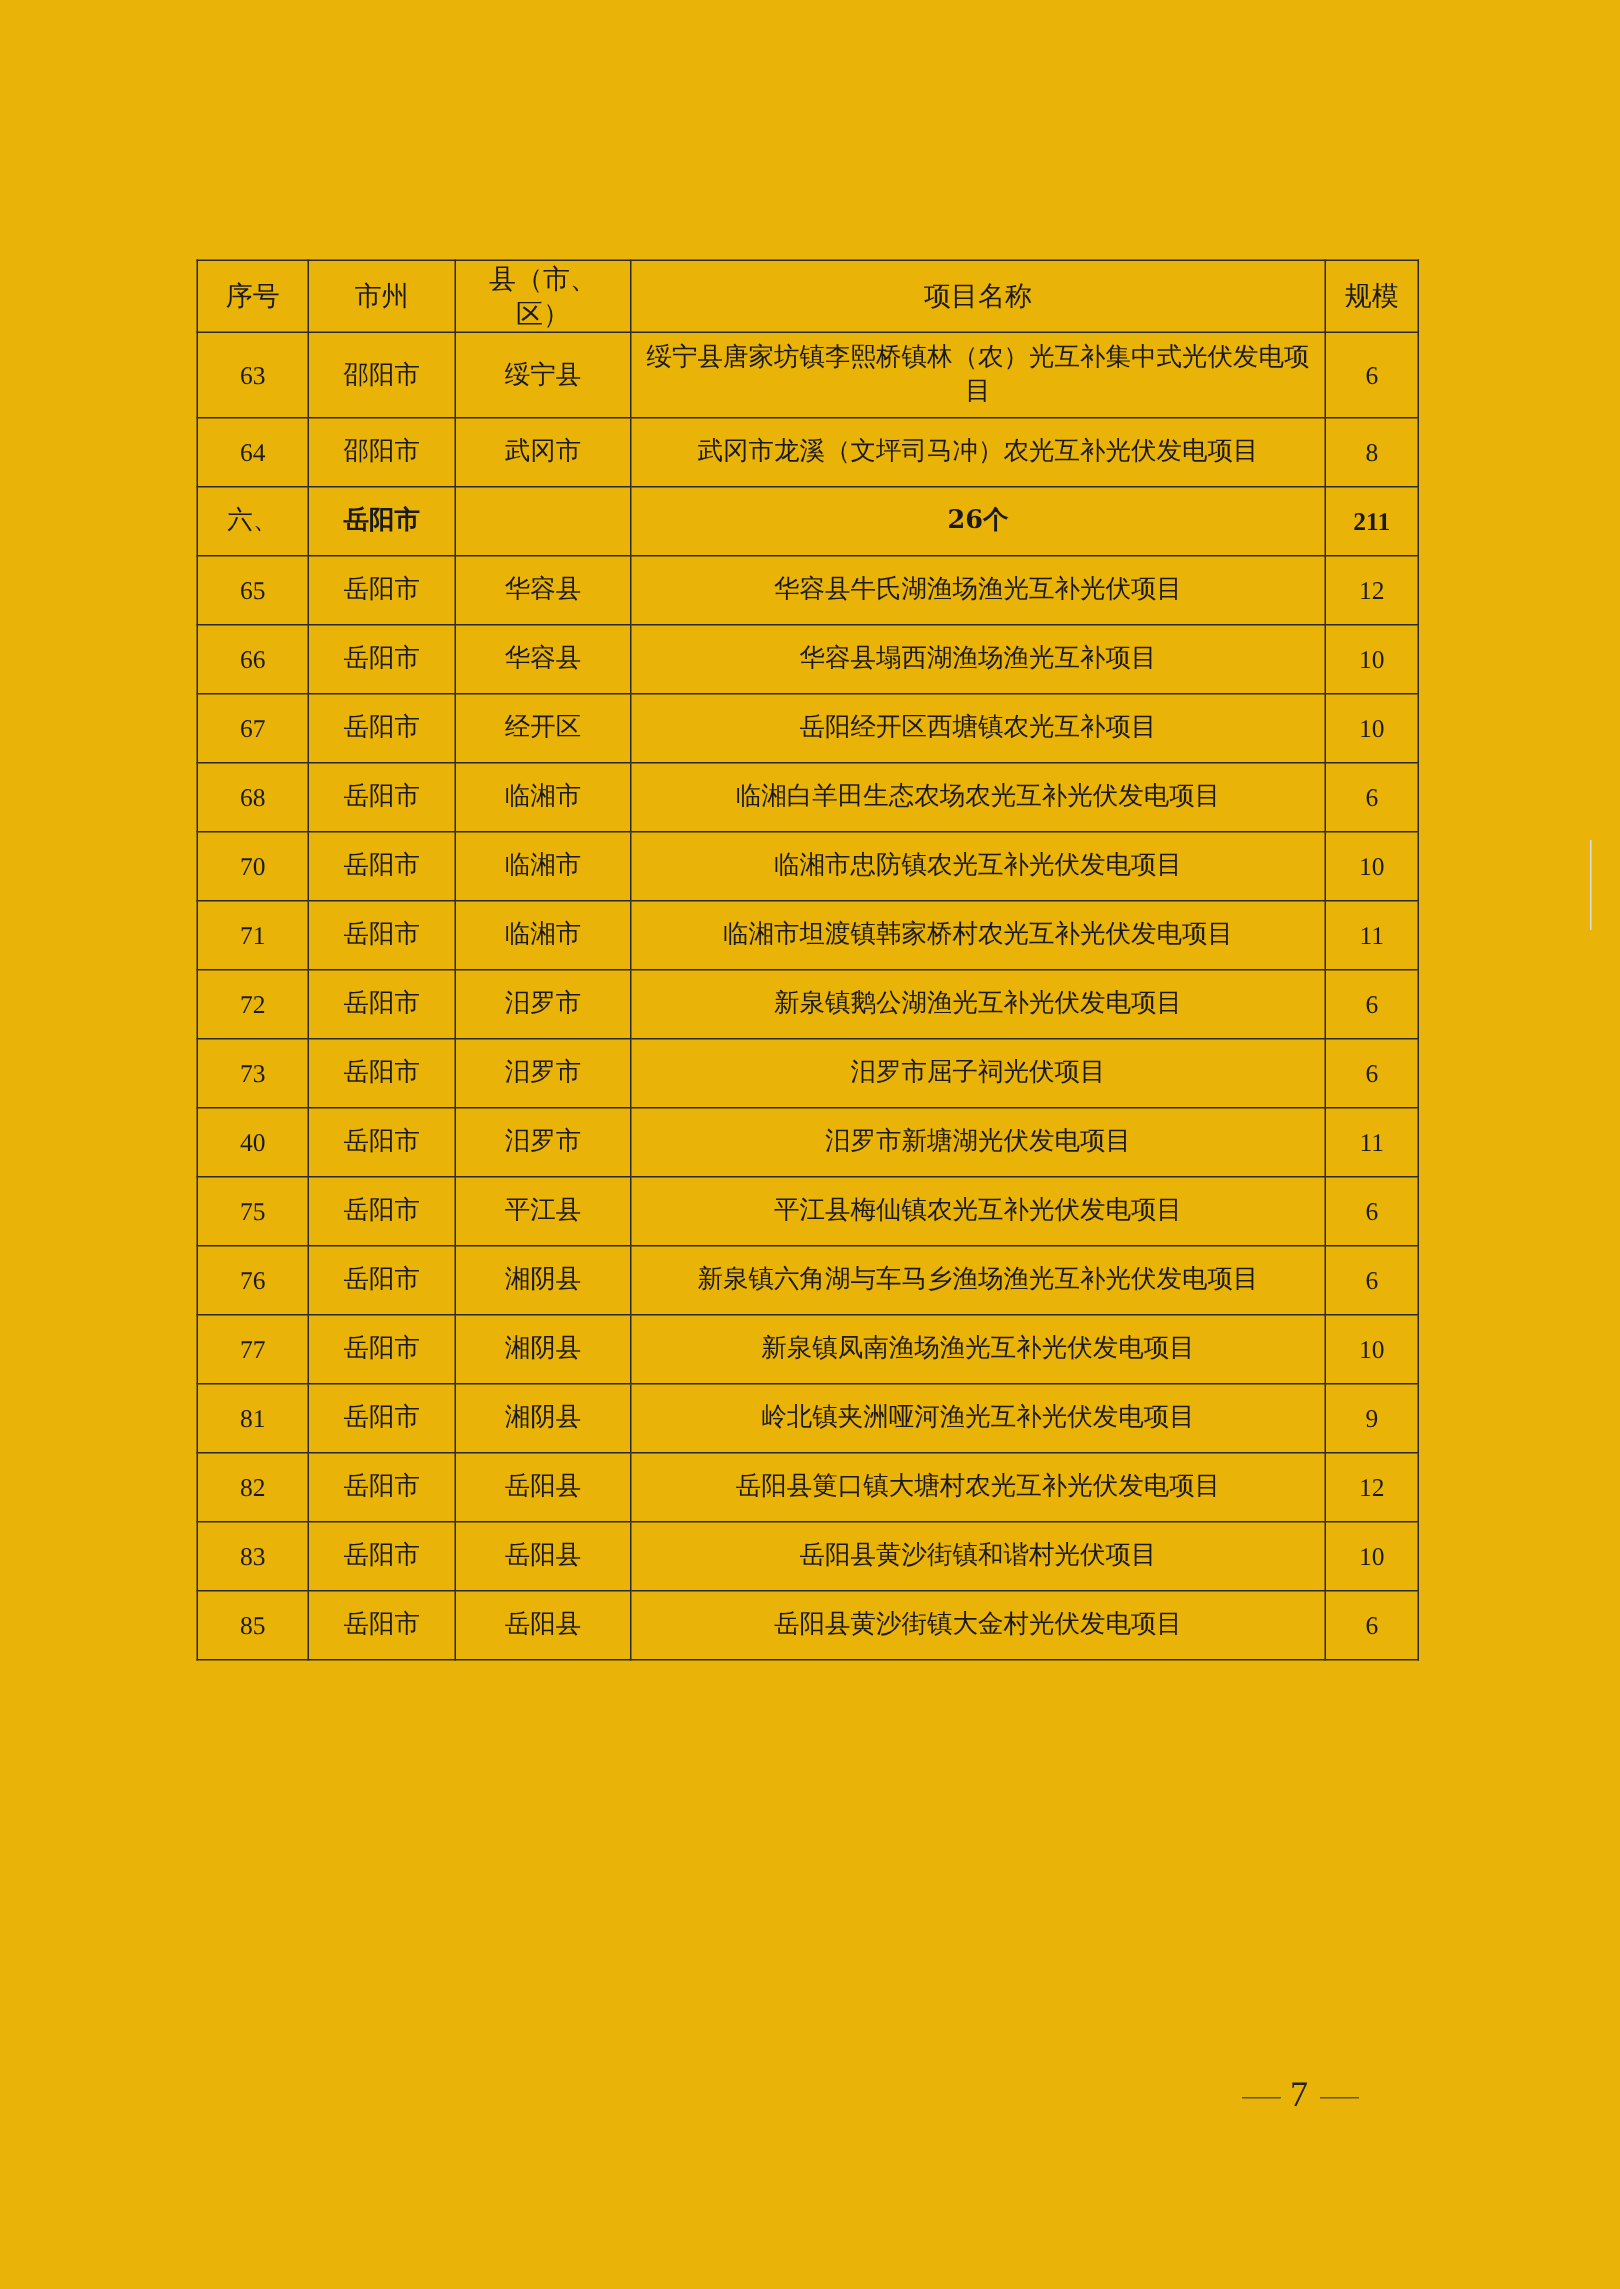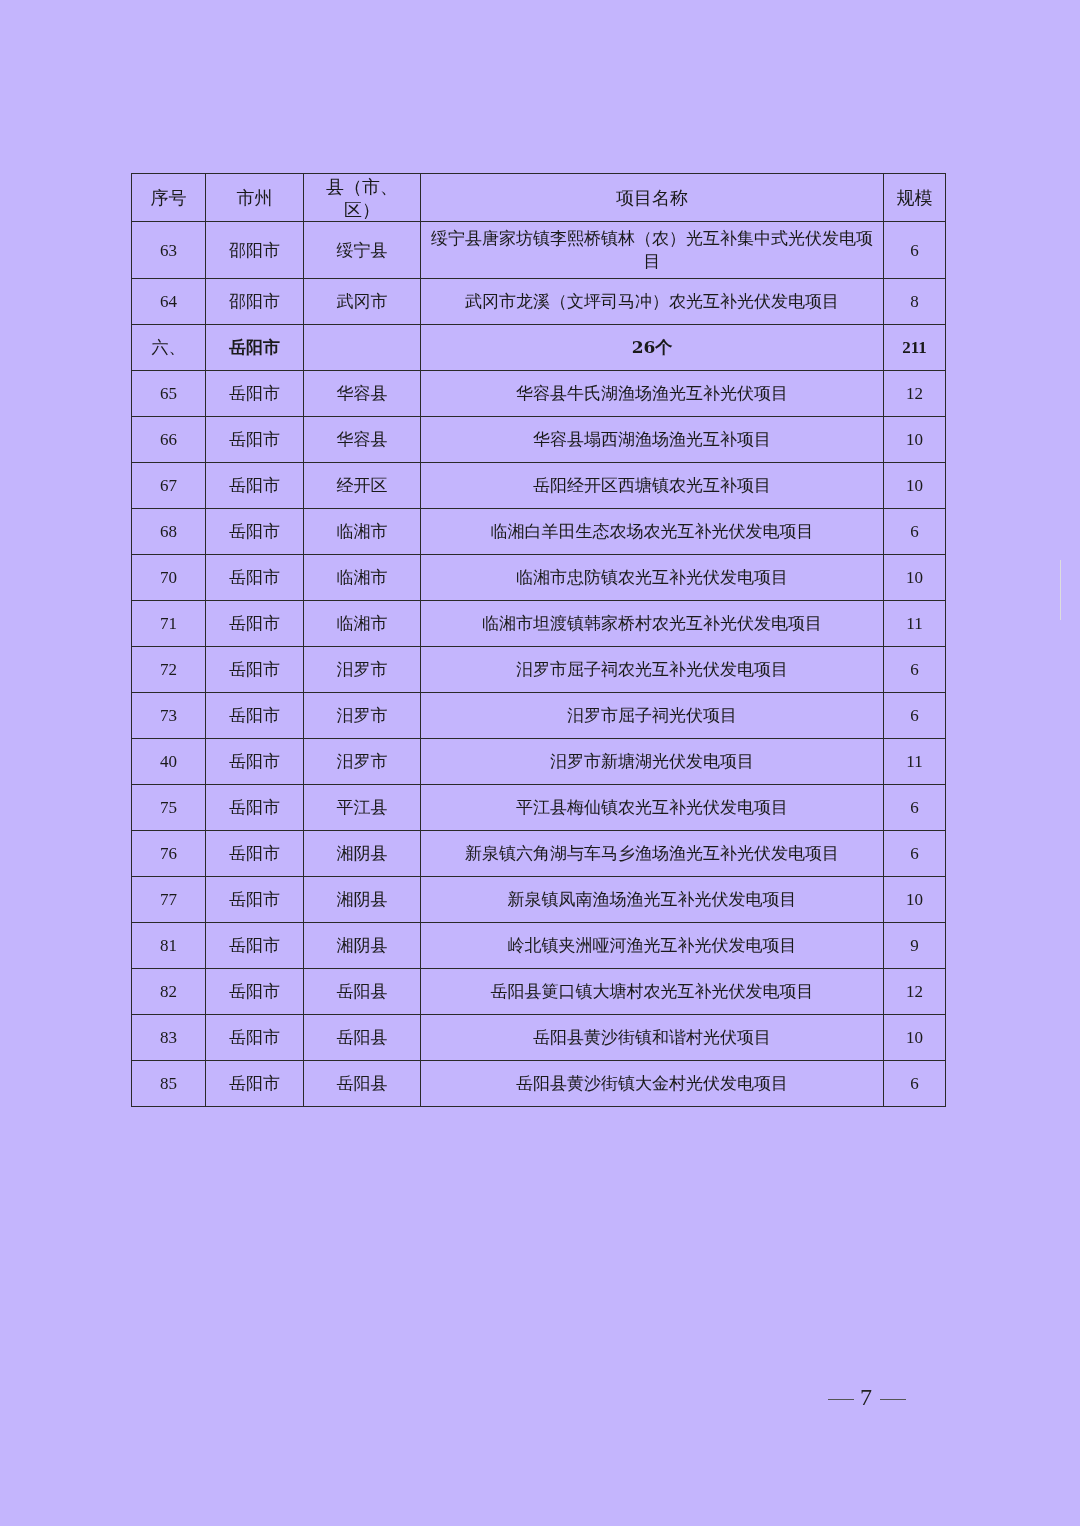--- a/index.html
+++ b/index.html
@@ -1,18 +1,18 @@
 <!DOCTYPE html>
 <html><head>
 <meta charset="utf-8">
 <style>
   html, body { margin: 0; padding: 0; background: #ffffff; }
   body { width: 1080px; height: 1526px; position: relative; overflow: hidden;
          font-family: "DejaVu Serif", "Liberation Serif", serif; color: #1a1a1a; }
-  .page { position: absolute; left: 0; top: 0; width: 1080px; height: 1526px; background: #c4b5fd; }
+  .page { position: absolute; left: 0; top: 0; width: 1080px; height: 1526px; background: #eab308; }
   table.doc-table {
     position: absolute; left: 131px; top: 173px; width: 814px;
     border-collapse: collapse; table-layout: fixed;
   }
   table.doc-table td, table.doc-table th {
     border: 1.5px solid #2a2a2a; text-align: center; vertical-align: middle;
     padding: 0 6px; font-size: 17px; font-weight: normal; line-height: 23px;
   }
   table.doc-table th { font-family: "DejaVu Sans", "Liberation Sans", sans-serif; font-size: 18px; height: 47px; }
   table.doc-table td { height: 45px; }
@@ -109,21 +109,21 @@
           <td class="num">71</td>
           <td>岳阳市</td>
           <td>临湘市</td>
           <td>临湘市坦渡镇韩家桥村农光互补光伏发电项目</td>
           <td class="scale">11</td>
         </tr>
         <tr>
           <td class="num">72</td>
           <td>岳阳市</td>
           <td>汨罗市</td>
-          <td>汨罗市屈子祠农光互补光伏发电项目</td>
+          <td>新泉镇鹅公湖渔光互补光伏发电项目</td>
           <td class="scale">6</td>
         </tr>
         <tr>
           <td class="num">73</td>
           <td>岳阳市</td>
           <td>汨罗市</td>
           <td>汨罗市屈子祠光伏项目</td>
           <td class="scale">6</td>
         </tr>
         <tr>

